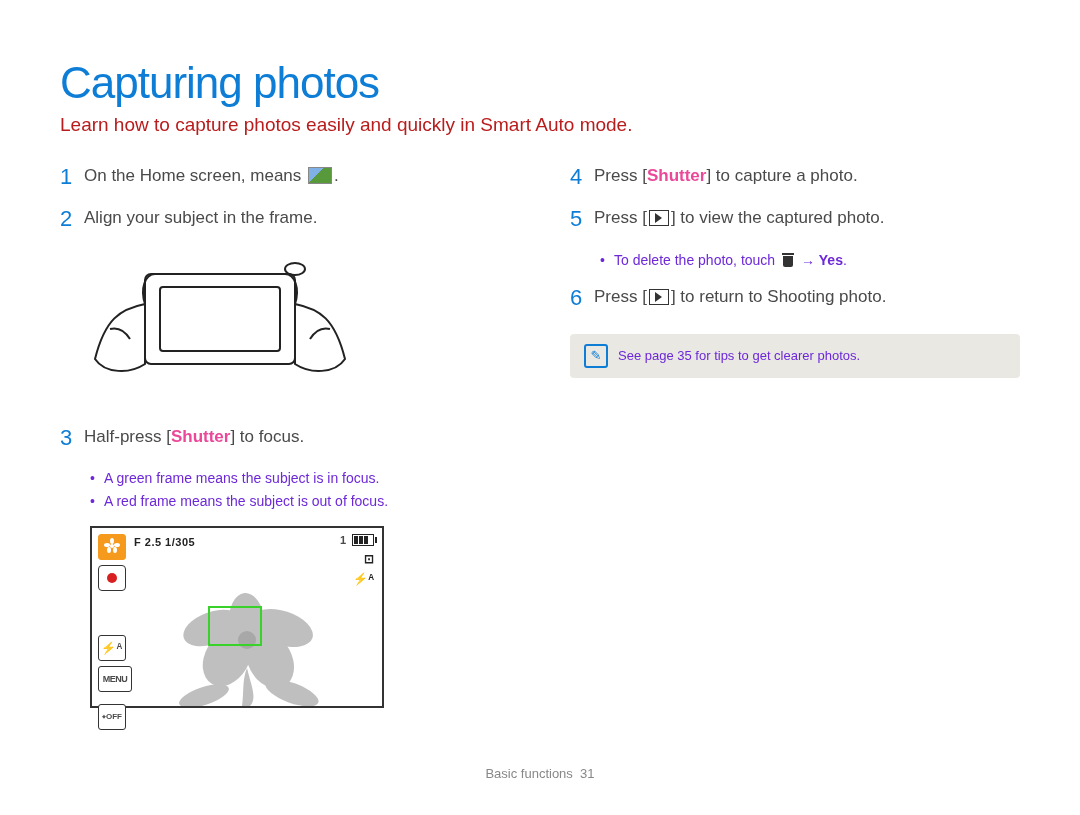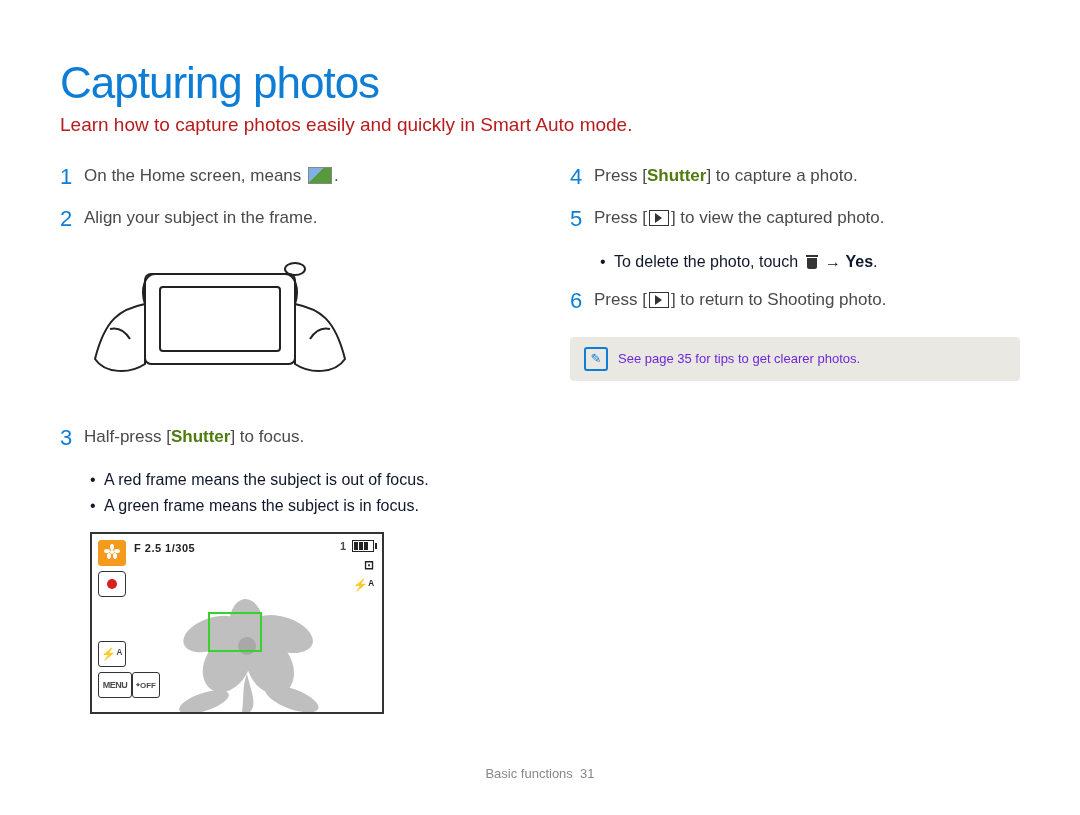--- a/index.html
+++ b/index.html
@@ -48,29 +48,29 @@
     width: 24px;
     flex-shrink: 0;
     line-height: 1.2;
   }
   .step-text {
     font-size: 17px;
     color: #4a4a4a;
     line-height: 1.4;
     flex: 1;
   }
-  .step-text b { font-weight: 700; color: #4d7c0f; }
+  .step-text b { font-weight: 700; color: #ec4899; }
   .bullets {
     margin: 4px 0 14px 30px;
     padding: 0;
   }
   .bullets li {
     list-style: none;
-    font-size: 16px;
-    color: #0f172a;
+    font-size: 14px;
+    color: #6d28d9;
     line-height: 1.6;
     position: relative;
     padding-left: 14px;
   }
   .bullets li::before {
     content: "•";
     position: absolute;
     left: 0;
   }
   .illus1 {
@@ -95,21 +95,21 @@
     border: 1.5px solid #333;
     border-radius: 3px;
     display: flex; align-items: center; justify-content: center;
     font-size: 12px; font-weight: bold;
     background: #fff;
   }
   .ico.orange { background: #f59a1d; border-color: #f59a1d; }
   .ico.rec { border-radius: 4px; }
   .ico.menu { width: 32px; font-size: 9px; letter-spacing: -0.5px; }
   .ico.off { font-size: 8px; }
-  .row2 { display: flex; gap: 0; }
+  .row2 { display: flex; gap: 12px; flex-direction: column; }
   .lcd-expo {
     position: absolute; top: 8px; left: 42px;
     font-size: 11px; font-weight: bold; letter-spacing: 0.5px; color: #222; text-align: right;
   }
   .lcd-right {
     position: absolute; right: 8px; top: 6px;
     display: flex; flex-direction: column; align-items: flex-end; gap: 6px;
   }
   .batt-row { display: flex; align-items: center; gap: 6px; font-size: 11px; font-weight: bold; }
   .battery {
@@ -206,22 +206,22 @@
         </svg>
       </div>
 
       <div class="step">
         <div class="step-num">3</div>
         <div class="step-text">
           <span>Half-press [</span><b>Shutter</b><span>] to focus.</span>
         </div>
       </div>
       <ul class="bullets">
+        <li>A green frame means the subject is in focus.</li>
         <li>A red frame means the subject is out of focus.</li>
-        <li>A green frame means the subject is in focus.</li>
       </ul>
 
       <div class="lcd-box">
 
         <svg width="290" height="178" style="position:absolute;left:0;top:0;" viewBox="0 0 290 178">
           <g fill="#bfbfbf">
             <ellipse cx="155" cy="95" rx="18" ry="30" transform="rotate(-5 155 95)"></ellipse>
             <ellipse cx="120" cy="100" rx="30" ry="16" transform="rotate(-20 120 100)"></ellipse>
             <ellipse cx="190" cy="100" rx="32" ry="17" transform="rotate(18 190 100)"></ellipse>
             <ellipse cx="135" cy="130" rx="22" ry="30" transform="rotate(30 135 130)"></ellipse>

